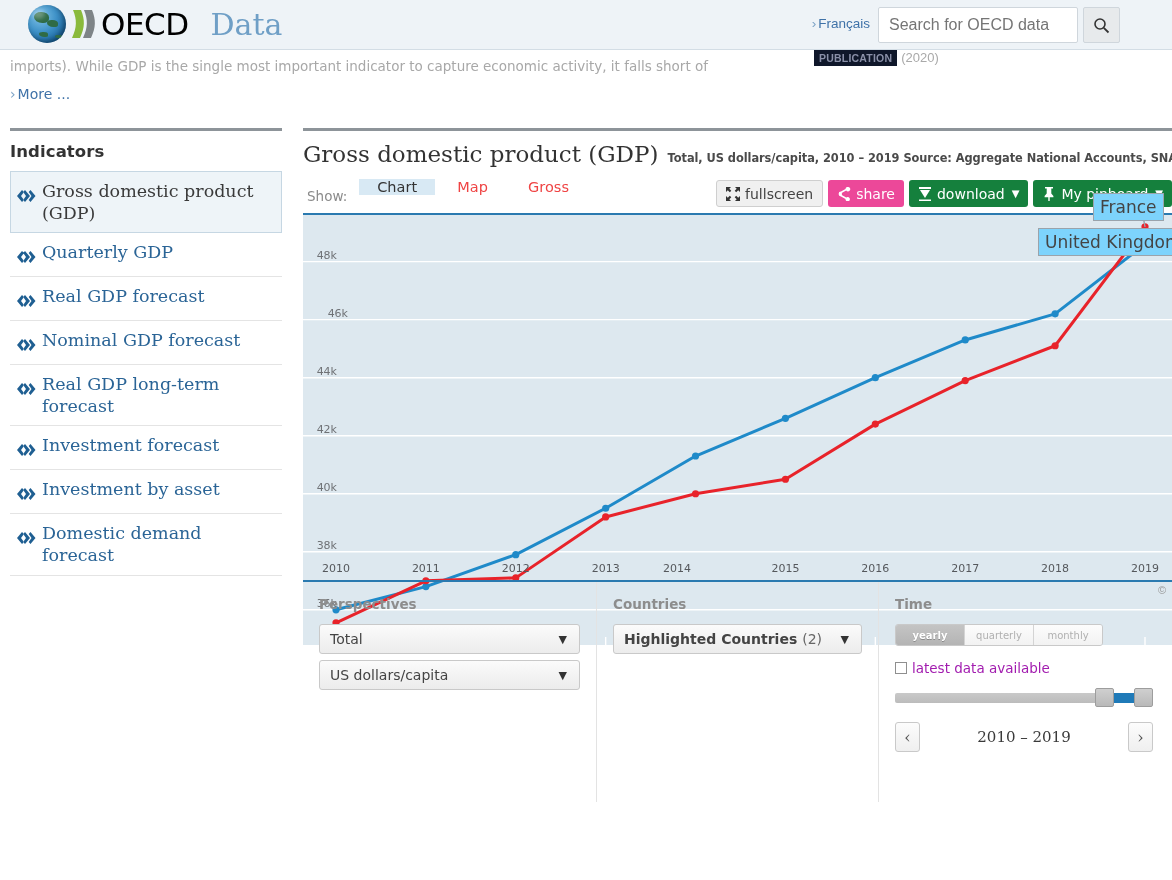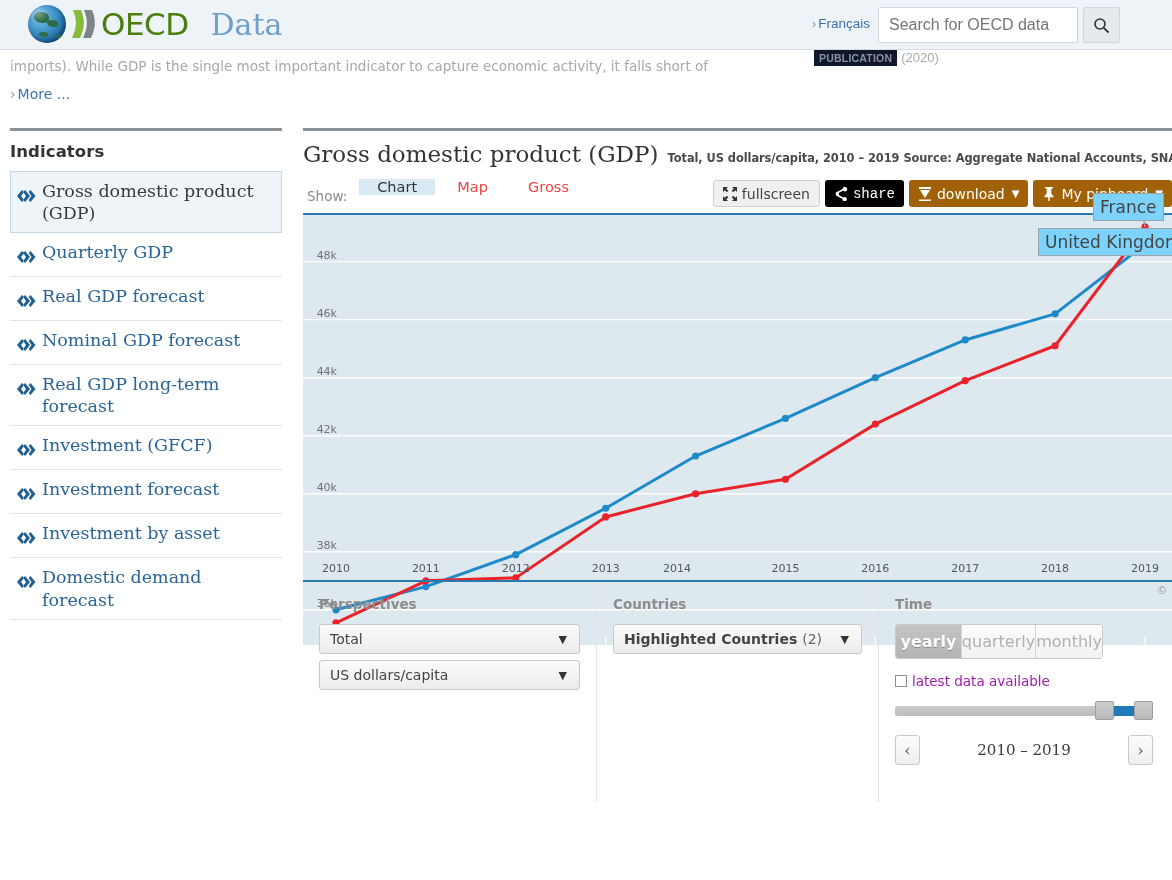--- a/index.html
+++ b/index.html
@@ -31,21 +31,21 @@
   }
   .globe::after {
     content:""; position:absolute; left:4px; top:4px; width:13px; height:10px;
     background: rgba(255,255,255,.30); border-radius:50%;
     filter: blur(2px);
   }
   .chev { display:inline-block; margin-left:2px; }
   .chev svg { display:block; }
   #oecd-word {
     font-family: "DejaVu Sans", sans-serif;
-    font-size: 31px; letter-spacing: -0.5px; color: #4d7c0f; margin-left: 3px;
+    font-size: 31px; letter-spacing: -0.5px; color: #000000; margin-left: 3px;
     font-weight: 400;
   }
   #data-word {
     font-family: "DejaVu Serif", serif;
     font-size: 30px; color: #6f9fc6; margin-left: 22px; font-weight: 400;
   }
   #francais {
     position: absolute; right: 302px; top: 16px;
     font-size: 13.5px; color: #3f72a8; cursor: pointer;
   }
@@ -143,22 +143,22 @@
   .tab.active { background: #d8e9f4; color: #333; }
 
   #toolbar { position:absolute; right: 0; top: 1px; display:flex; gap: 5px; }
   .tbtn {
     height: 27px; display:flex; align-items:center; gap:5px;
     padding: 0 9px; border-radius: 3px; cursor:pointer;
     font-family:"DejaVu Sans", sans-serif; font-size: 14px; color:#fff;
     white-space:nowrap;
   }
   .tbtn.grey { background:#f0f0f0; border:1px solid #cfcfcf; color:#444; }
-  .tbtn.green{ background:#000000;font-family:Liberation Mono, monospace; }
-  .tbtn.blue { background:#a16207; }
+  .tbtn.green{ background:#ec4899; }
+  .tbtn.blue { background:#15803d; }
   .tbtn .cap { font-size:14px; }
   .tbtn .dd { font-size:10px; margin-left:2px; }
 
   
   #plot-wrap {
     position: relative; width: 869px; height: 430px; background: #dde8ef;
     overflow: visible;
   }
   #plot-svg { position:absolute; left:0; top:0; }
   .ylabel {
@@ -195,22 +195,22 @@
     display:flex; align-items:center; padding: 0 10px;
     font-family:"DejaVu Sans", sans-serif; font-size:14px; color:#444;
     cursor:pointer; margin-bottom: 6px;
   }
   .select .arrow { position:absolute; right:12px; font-size:11px; color:#333; }
   .select .bold { font-weight:700; }
   .select .dim { color:#666; font-weight:400; margin-left:5px; }
 
   .segwrap { display:flex; border-radius:3px; overflow:hidden; border:1px solid #c9c9c9; width: 208px; }
   .seg {
-    flex:1; height:33px; display:flex; align-items:center; justify-content:center;
-    font-family:"DejaVu Sans", sans-serif; font-size:16px; color:#b0b0b0;
+    flex:1; height:20px; display:flex; align-items:center; justify-content:center;
+    font-family:"DejaVu Sans", sans-serif; font-size:10px; color:#b0b0b0;
     background: linear-gradient(#fcfcfc,#f2f2f2); cursor:pointer;
     border-right:1px solid #d4d4d4;
   }
   .seg:last-child { border-right:none; }
   .seg.on { background: linear-gradient(#c4c4c4,#b4b4b4); color:#fff; font-weight:700; text-shadow:0 1px 0 rgba(0,0,0,.25); }
 
   #latest-row { display:flex; align-items:center; gap:5px; margin-top:14px; }
   #latest-box { width:12px; height:12px; border:1px solid #8f8f8f; background:#fff; cursor:pointer; }
   #latest-label { font-family:"DejaVu Sans", sans-serif; font-size:13.5px; color:#a21caf; }
 
@@ -294,26 +294,20 @@
         <span class="ind-icon"><svg width="19" height="12" viewBox="0 0 19 12">
             <path d="M5 0 L0 6 L5 12 L7 10 L4 6 L7 2 Z M8 0 L13 6 L8 12 L6.2 10 L9 6 L6.2 2 Z M13.5 0 L18.5 6 L13.5 12 L11.7 10 L14.5 6 L11.7 2 Z" fill="#1f5f92"></path>
           </svg></span>
         <span>Nominal GDP forecast</span>
       </div>
       <div class="ind-item">
         <span class="ind-icon"><svg width="19" height="12" viewBox="0 0 19 12">
             <path d="M5 0 L0 6 L5 12 L7 10 L4 6 L7 2 Z M8 0 L13 6 L8 12 L6.2 10 L9 6 L6.2 2 Z M13.5 0 L18.5 6 L13.5 12 L11.7 10 L14.5 6 L11.7 2 Z" fill="#1f5f92"></path>
           </svg></span>
         <span>Real GDP long-term forecast</span>
-      </div>
-      <div class="ind-item">
-        <span class="ind-icon"><svg width="19" height="12" viewBox="0 0 19 12">
-            <path d="M5 0 L0 6 L5 12 L7 10 L4 6 L7 2 Z M8 0 L13 6 L8 12 L6.2 10 L9 6 L6.2 2 Z M13.5 0 L18.5 6 L13.5 12 L11.7 10 L14.5 6 L11.7 2 Z" fill="#1f5f92"></path>
-          </svg></span>
-        <span>Investment (GFCF)</span>
       </div>
       <div class="ind-item">
         <span class="ind-icon"><svg width="19" height="12" viewBox="0 0 19 12">
             <path d="M5 0 L0 6 L5 12 L7 10 L4 6 L7 2 Z M8 0 L13 6 L8 12 L6.2 10 L9 6 L6.2 2 Z M13.5 0 L18.5 6 L13.5 12 L11.7 10 L14.5 6 L11.7 2 Z" fill="#1f5f92"></path>
           </svg></span>
         <span>Investment forecast</span>
       </div>
       <div class="ind-item">
         <span class="ind-icon"><svg width="19" height="12" viewBox="0 0 19 12">
             <path d="M5 0 L0 6 L5 12 L7 10 L4 6 L7 2 Z M8 0 L13 6 L8 12 L6.2 10 L9 6 L6.2 2 Z M13.5 0 L18.5 6 L13.5 12 L11.7 10 L14.5 6 L11.7 2 Z" fill="#1f5f92"></path>
@@ -414,21 +408,21 @@
         <circle cx="662.2222222222223" cy="165.5774647887324" r="3.6" fill="#e8232a"></circle>
         <circle cx="752.1111111111111" cy="130.76056338028172" r="3.6" fill="#e8232a"></circle>
         <circle cx="842" cy="11.802816901408448" r="3.6" fill="#e8232a"></circle>
       </svg>
     <div id="ylabels">
         <div class="ylabel" style="left: 4px; top: 381.789px;">36k</div>
         <div class="ylabel" style="left: 4px; top: 323.761px;">38k</div>
         <div class="ylabel" style="left: 4px; top: 265.732px;">40k</div>
         <div class="ylabel" style="left: 4px; top: 207.704px;">42k</div>
         <div class="ylabel" style="left: 4px; top: 149.676px;">44k</div>
-        <div class="ylabel" style="left: 4px; top: 91.6479px;">46k</div>
+        <div class="ylabel" style="left: 15px; top: 91.6479px;">46k</div>
         <div class="ylabel" style="left: 4px; top: 33.6197px;">48k</div>
       </div>
     <div id="callouts">
         <svg width="869" height="430" style="position: absolute; left: 0px; top: 0px; z-index: 5; pointer-events: none;">
           <path d="M838,-17 L842,11.802816901408448 L838,-6 Z" fill="#ffffff" stroke="#9aa3ab" stroke-width="1"></path>
           <path d="M829,18 L842,29.211267605633793 L829,29 Z" fill="#ffffff" stroke="#9aa3ab" stroke-width="1"></path>
         </svg>
         <div class="callout" style="left: 790px; top: -22px;">France</div>
         <div class="callout" style="left: 735px; top: 13px;">United Kingdom</div>
       </div>

